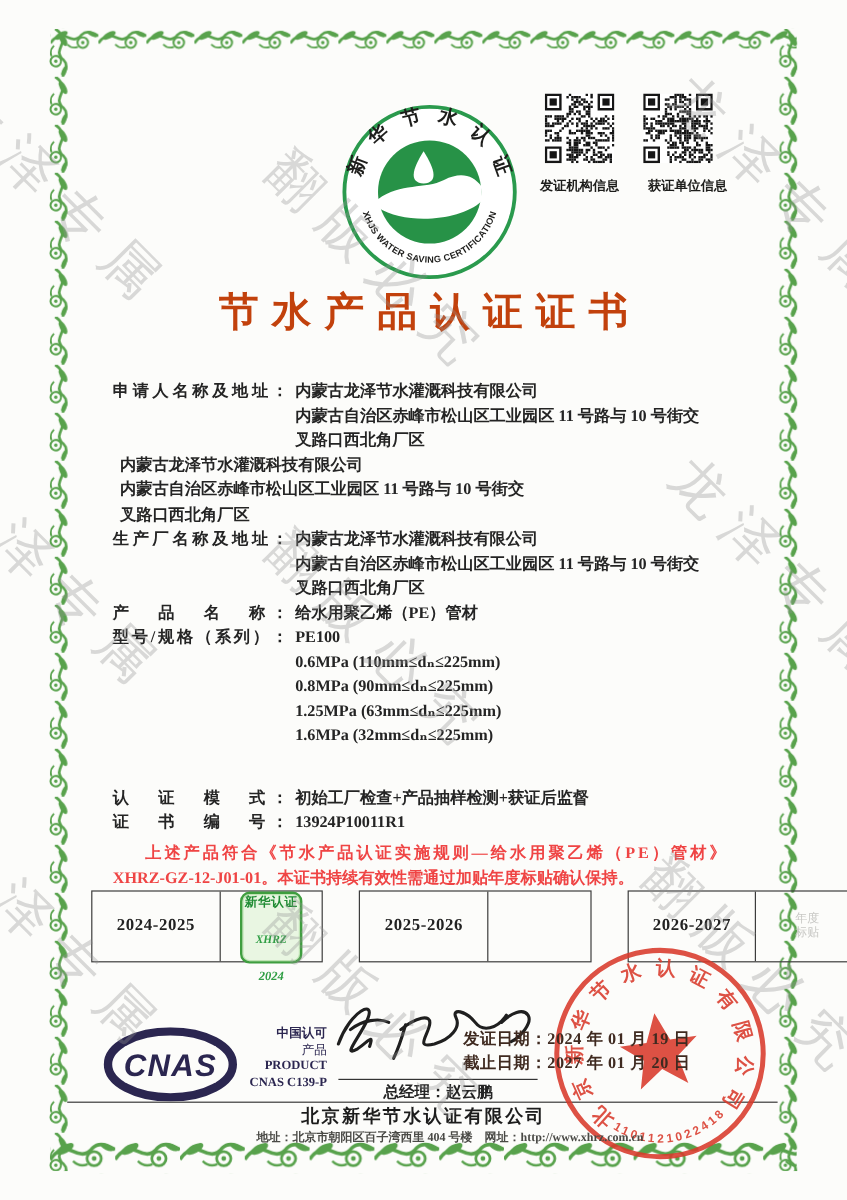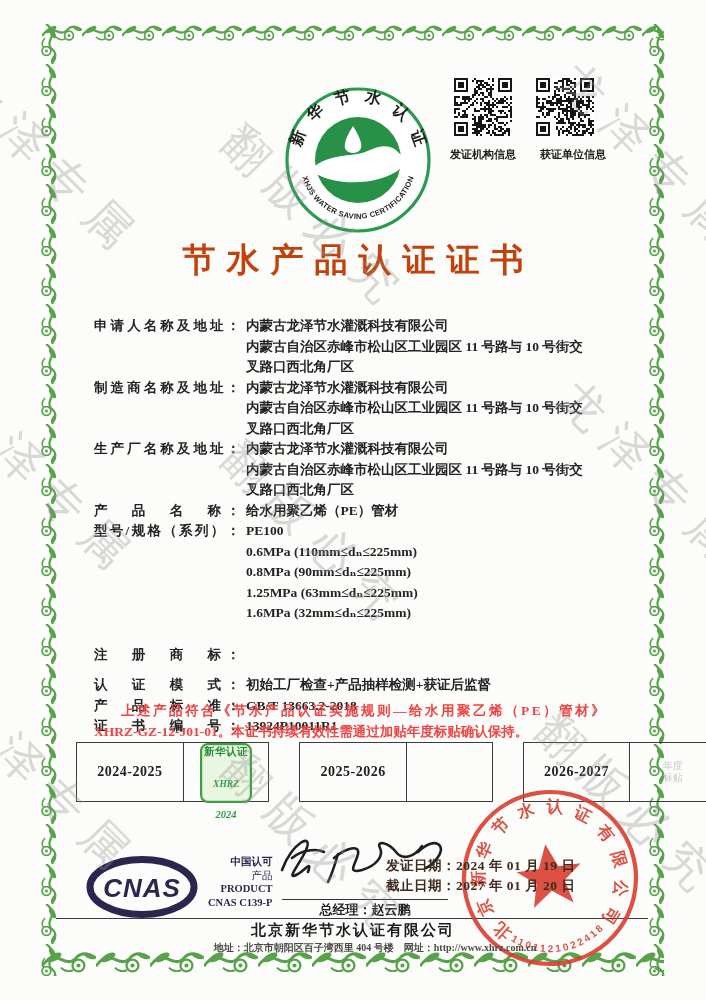--- a/index.html
+++ b/index.html
@@ -780,21 +780,20 @@
 <div class="fields">
   <div class="frow">
     <span class="flabel">申请人名称及地址：</span>
     <span class="fval">
       <div>内蒙古龙泽节水灌溉科技有限公司</div>
       <div>内蒙古自治区赤峰市松山区工业园区 11 号路与 10 号街交</div>
       <div>叉路口西北角厂区</div>
     </span>
   </div>
   <div class="frow">
-    <span class="flabel">制造商名称及地址：</span>
     <span class="fval">
       <div>内蒙古龙泽节水灌溉科技有限公司</div>
       <div>内蒙古自治区赤峰市松山区工业园区 11 号路与 10 号街交</div>
       <div>叉路口西北角厂区</div>
     </span>
   </div>
   <div class="frow">
     <span class="flabel">生产厂名称及地址：</span>
     <span class="fval">
       <div>内蒙古龙泽节水灌溉科技有限公司</div>
@@ -812,37 +811,25 @@
     <span class="flabel">型号/规格（系列）：</span>
     <span class="fval">
       <div>PE100</div>
       <div>0.6MPa (110mm≤dₙ≤225mm)</div>
       <div>0.8MPa (90mm≤dₙ≤225mm)</div>
       <div>1.25MPa (63mm≤dₙ≤225mm)</div>
       <div>1.6MPa (32mm≤dₙ≤225mm)</div>
     </span>
   </div>
   <div class="gap22"></div>
-  <div class="frow">
-    <span class="flabel">注　册　商　标：</span>
-    <span class="fval">
-        <div></div>
-      </span>
-  </div>
   <div class="gap10"></div>
   <div class="frow">
     <span class="flabel">认　证　模　式：</span>
     <span class="fval">
         <div>初始工厂检查+产品抽样检测+获证后监督</div>
-      </span>
-  </div>
-  <div class="frow">
-    <span class="flabel">产　品　标　准：</span>
-    <span class="fval">
-        <div>GB/T 13663.2-2018</div>
       </span>
   </div>
   <div class="frow">
     <span class="flabel">证　书　编　号：</span>
     <span class="fval">
         <div>13924P10011R1</div>
       </span>
   </div>
 </div>
 

